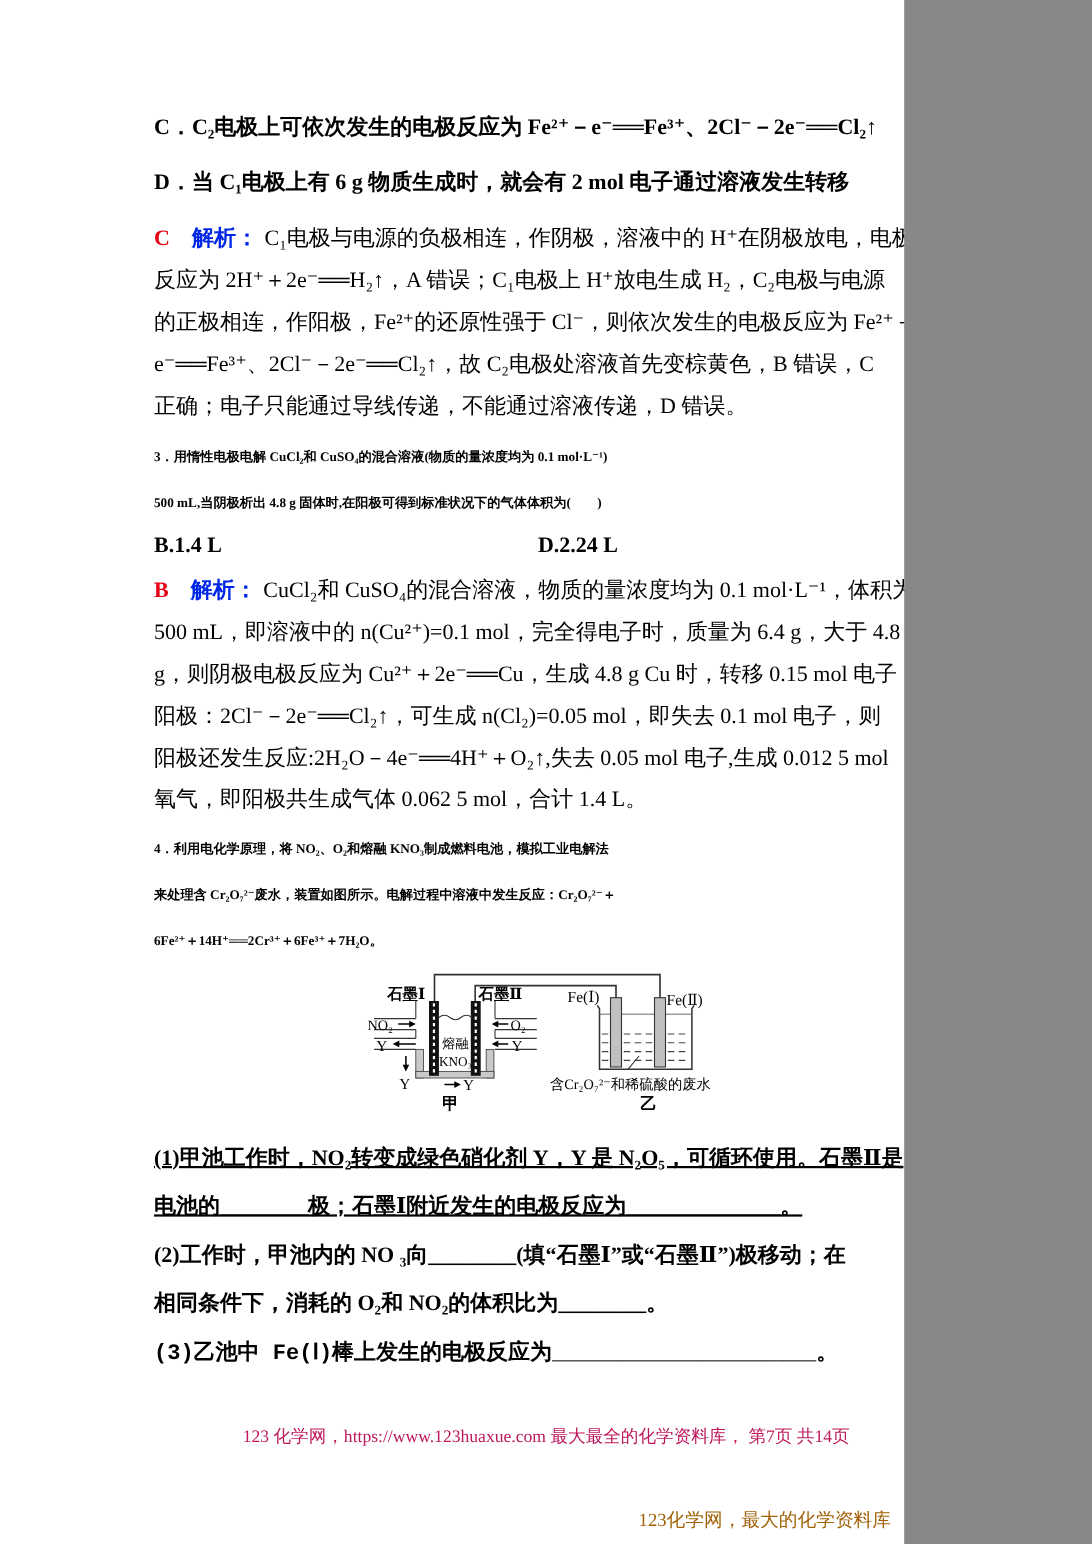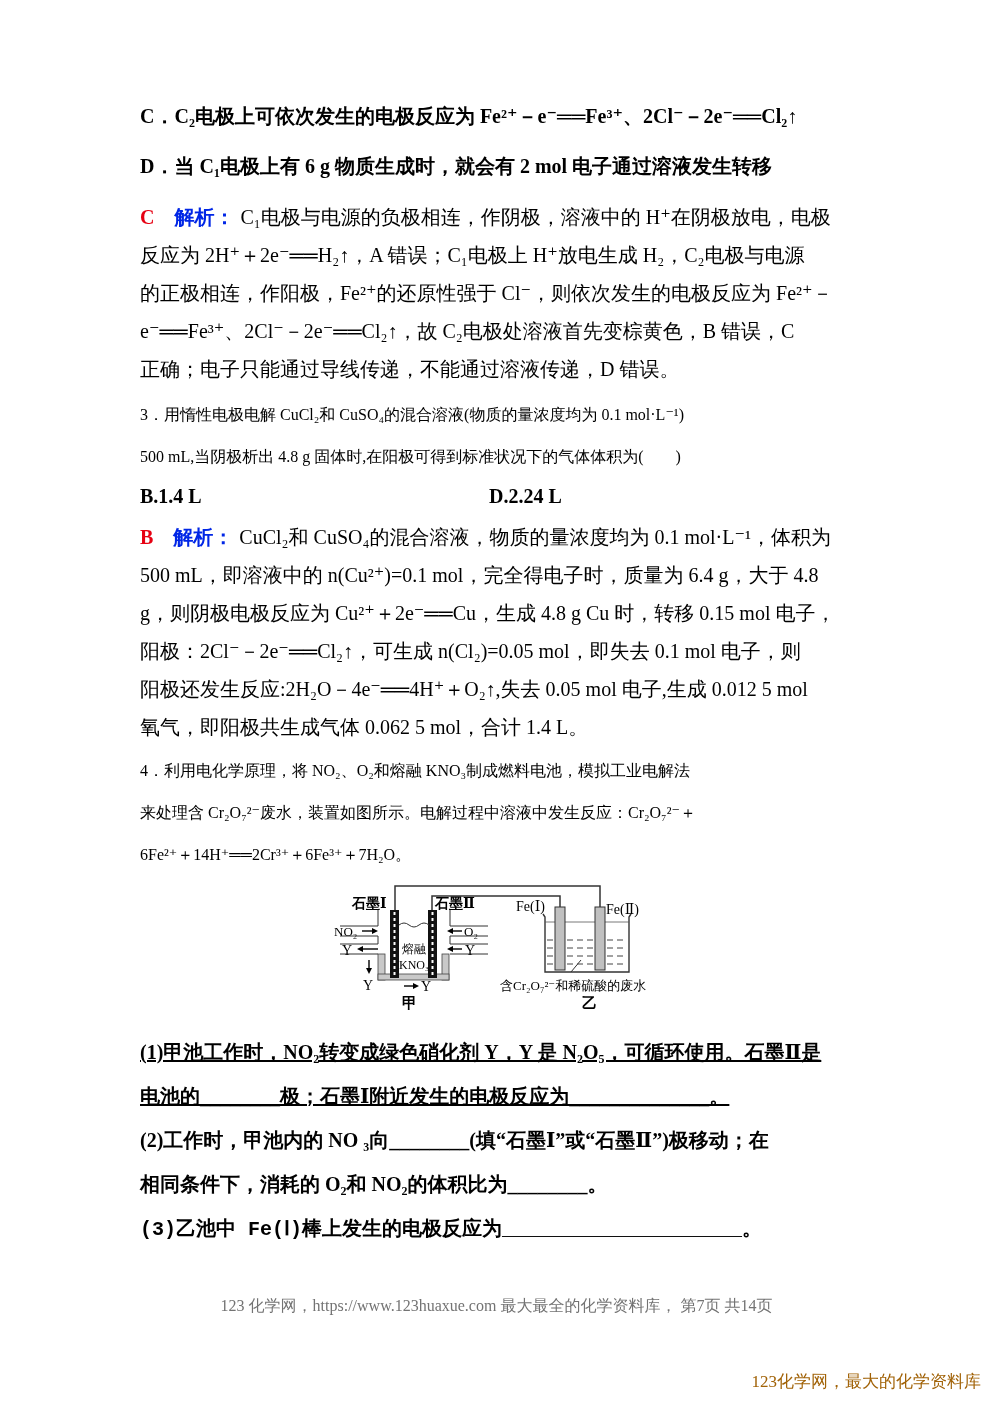--- a/index.html
+++ b/index.html
@@ -1,50 +1,50 @@
 <!DOCTYPE html>
 <html><head>
 <meta charset="utf-8">
 <style>
   html,body{margin:0;padding:0;background:#888;}
   .page{
     position:relative;
-    width:993px;height:1404px;
+    width:822px;height:1404px;
     background:#ffffff;
     font-family:"Liberation Serif","DejaVu Serif",serif;
     color:#000;
     overflow:hidden;
   }
   .content{
     position:absolute;left:140px;top:96px;width:716px;
   }
   .preline{white-space:pre-line;}
   p{margin:0;}
   .opt{font-weight:700;font-size:20px;line-height:40px;}
   .opt-d{margin-top:10px;}
   .ana{font-size:20px;line-height:38px;margin-top:12px;}
   .ana-b{margin-top:6px;}
   .ans-letter{font-weight:700;margin-right:20px;font-family:"Liberation Serif",serif;}
   .ana-label{font-weight:700;margin-right:6px;}
-  .stem{font-weight:400;font-size:16px;line-height:42px;}
+  .stem{font-weight:700;font-size:12px;line-height:42px;}
   .stem-q3{margin-top:6px;}
   .stem-q4{margin-top:4px;}
   .mcq{
     display:grid;grid-template-columns:349px 1fr;
     row-gap:8px;margin-top:2px;
     font-weight:700;font-size:20px;line-height:32px;
   }
   .mcq-cell{display:block;}
   .diagram-wrap{margin:2px 0 0 182px;}
   .sub{font-weight:700;font-size:20px;line-height:44px;}
   .sub1{margin-top:6px;text-decoration:underline;}
   .sub3{margin-top:2px;font-family:Liberation Mono, monospace;}
   .footer{
     position:absolute;left:0;top:1296px;width:993px;
-    text-align:center;font-size:16px;color:#737373;
+    text-align:center;font-size:16px;color:#be185d;
     font-family:"Liberation Serif","DejaVu Serif",serif;
   }
   .watermark{
     position:absolute;right:12px;top:1370px;
     font-size:17px;color:#a16207;
     font-family:"Liberation Serif","DejaVu Serif",serif;
   }
   svg text{font-family:"Liberation Serif","DejaVu Serif",serif;fill:#000;}
   .wire{stroke:#333;stroke-width:1.5;fill:none;}
   .tube{stroke:#333;stroke-width:1;fill:none;}

